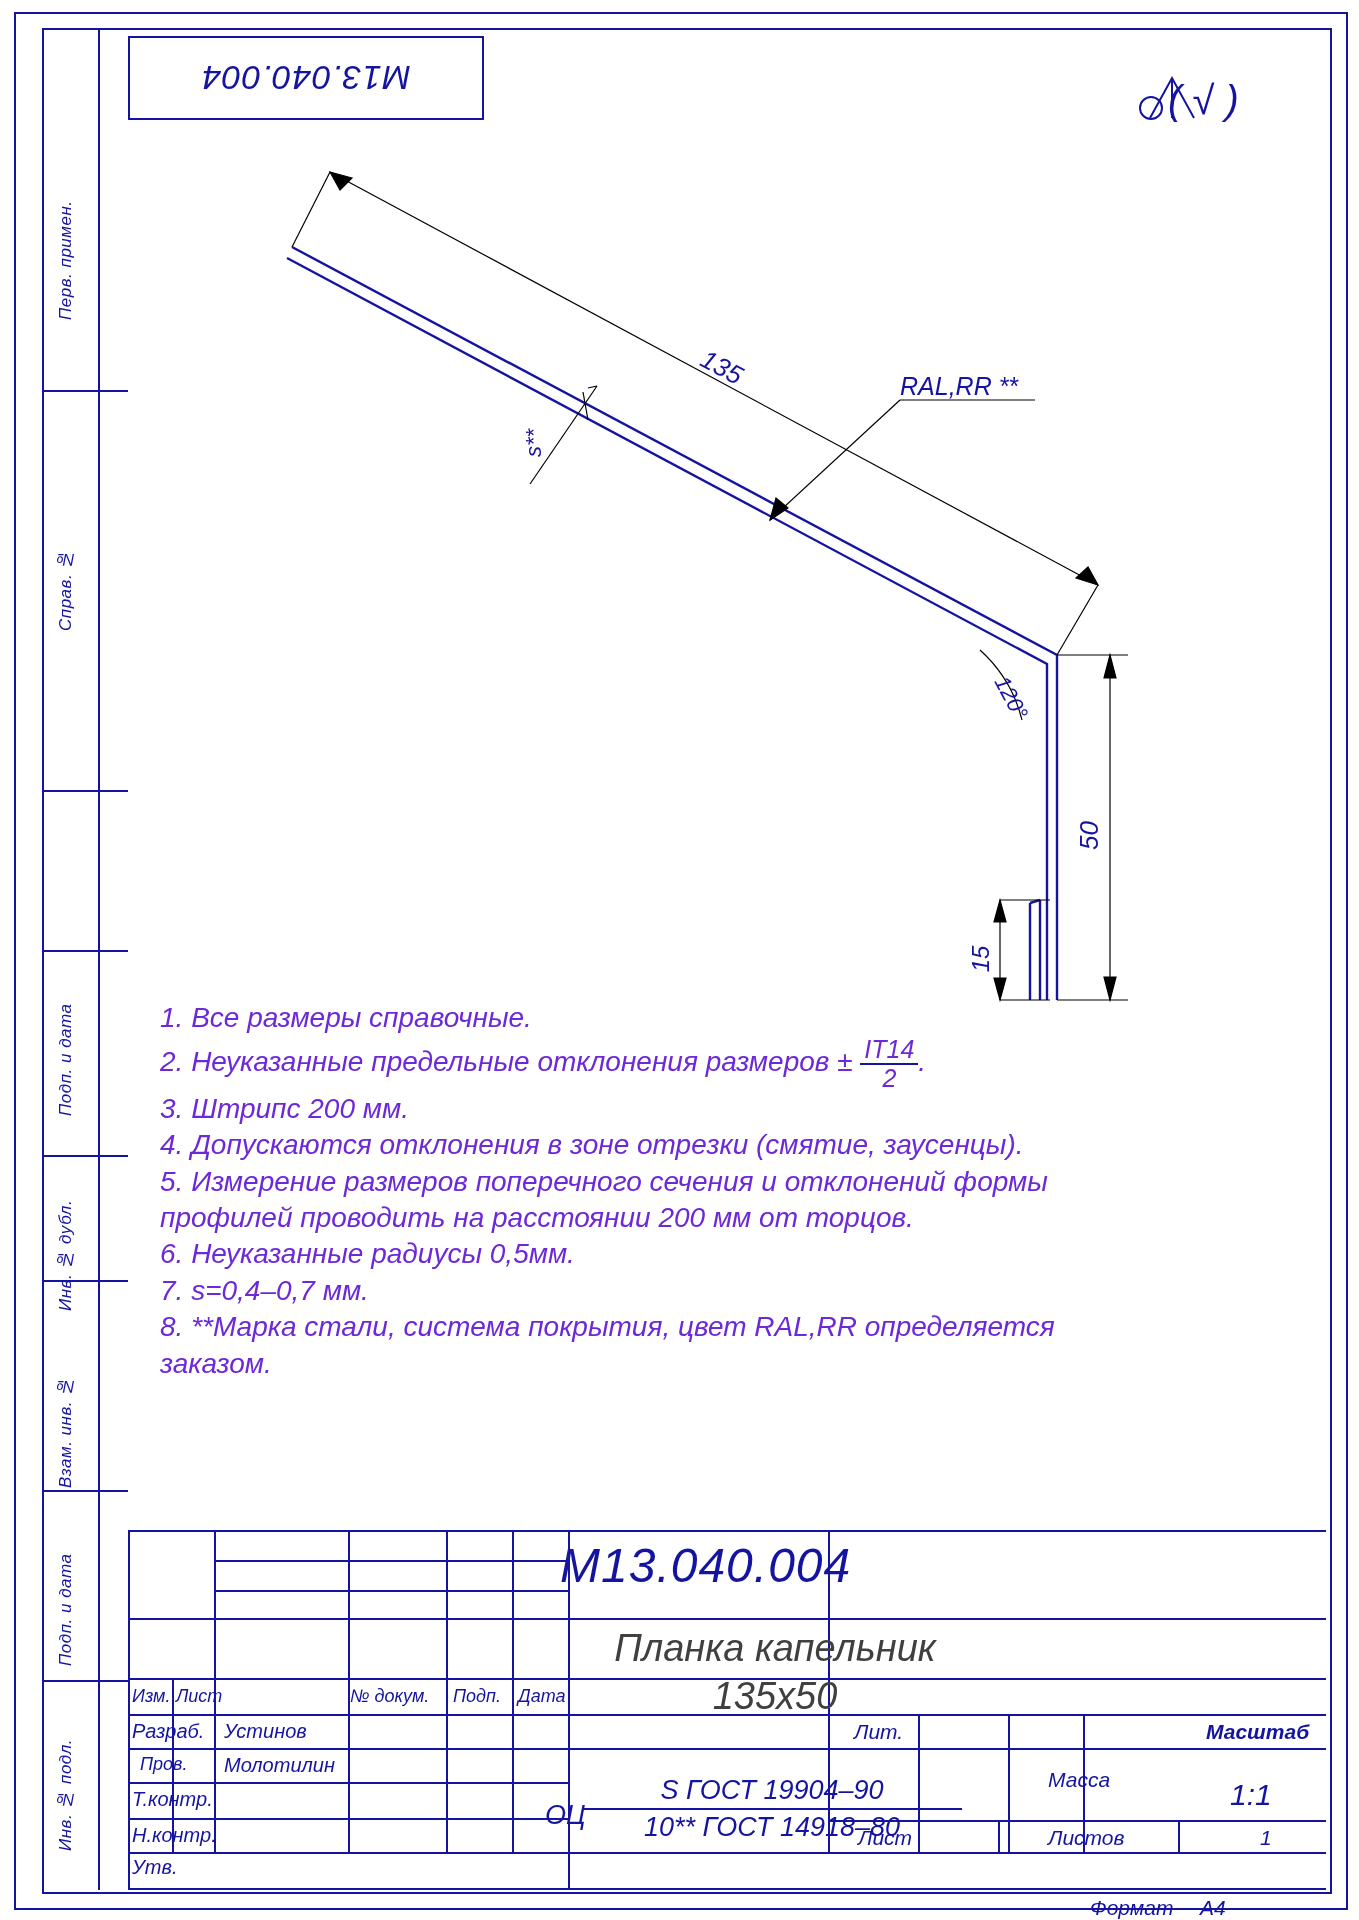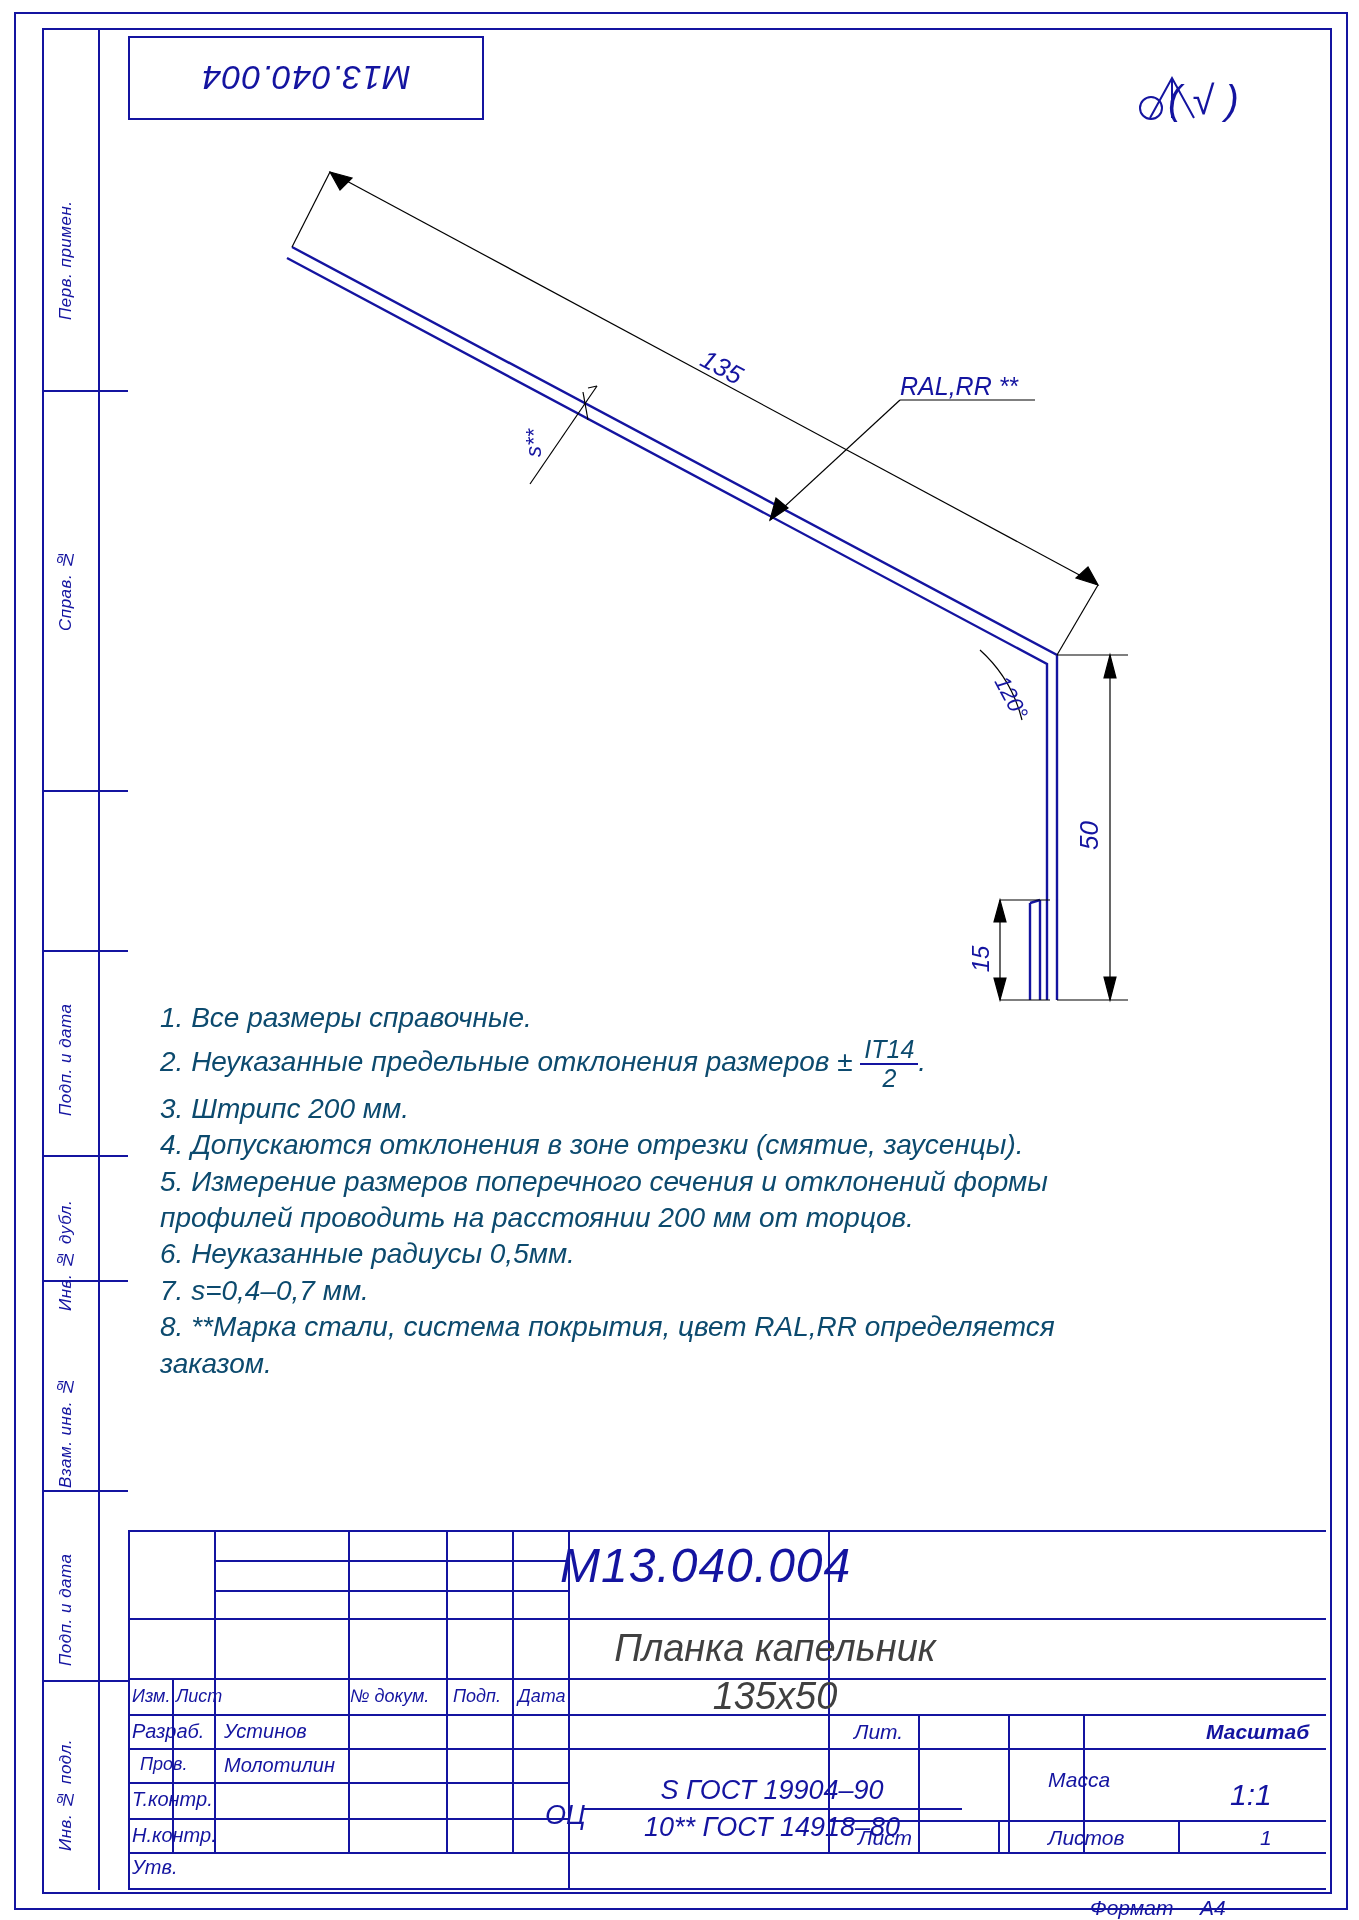--- a/index.html
+++ b/index.html
@@ -6,21 +6,21 @@
   body{width:1359px;height:1920px;position:relative;font-family:"Liberation Sans",sans-serif;overflow:hidden;}
   .sheet{position:absolute;left:0;top:0;width:1359px;height:1920px;background:#fff;}
   .frame-outer{position:absolute;left:14px;top:12px;width:1330px;height:1894px;border:2px solid #1414a0;}
   .frame-inner{position:absolute;left:42px;top:28px;width:1286px;height:1862px;border:2px solid #1414a0;}
   .vline{position:absolute;background:#1414a0;}
   .hline{position:absolute;background:#1414a0;}
   .vtext{position:absolute;writing-mode:vertical-rl;transform:rotate(180deg);font-style:italic;font-size:17px;color:#1414a0;letter-spacing:.5px;white-space:nowrap;text-align:center;}
   .title-block{position:absolute;left:128px;top:1530px;width:1198px;height:360px;padding-left:18px;}
   .tb-line{position:absolute;background:#1414a0;}
   .tb-txt{position:absolute;font-style:italic;color:#1414a0;white-space:nowrap;}
-  .notes{position:absolute;left:160px;top:1000px;width:1140px;color:#0c4a6e;font-style:italic;font-size:28px;line-height:1.30;}
+  .notes{position:absolute;left:160px;top:1000px;width:1140px;color:#6d28d9;font-style:italic;font-size:28px;line-height:1.30;}
   .notes div{white-space:nowrap;}
   .frac{display:inline-block;vertical-align:middle;text-align:center;line-height:1.05;font-size:25px;}
   .frac .top{display:block;border-bottom:2px solid #1414a0;padding:0 4px;}
   .frac .bot{display:block;padding:0 4px;}
   .codebox{position:absolute;left:128px;top:36px;width:352px;height:80px;border:2px solid #1414a0;}
   .codebox span{position:absolute;left:0;top:0;width:352px;height:80px;display:flex;align-items:center;justify-content:center;
      transform:rotate(180deg);font-style:italic;font-size:34px;color:#1414a0;letter-spacing:1px;}
   svg{position:absolute;left:0;top:0;width:1359px;height:1920px;pointer-events:none;}
   .dimtxt{position:absolute;font-style:italic;color:#1414a0;font-size:22px;white-space:nowrap;}
   .big-code{position:absolute;left:560px;top:1538px;font-style:italic;font-size:48px;color:#1414a0;letter-spacing:1px;}

